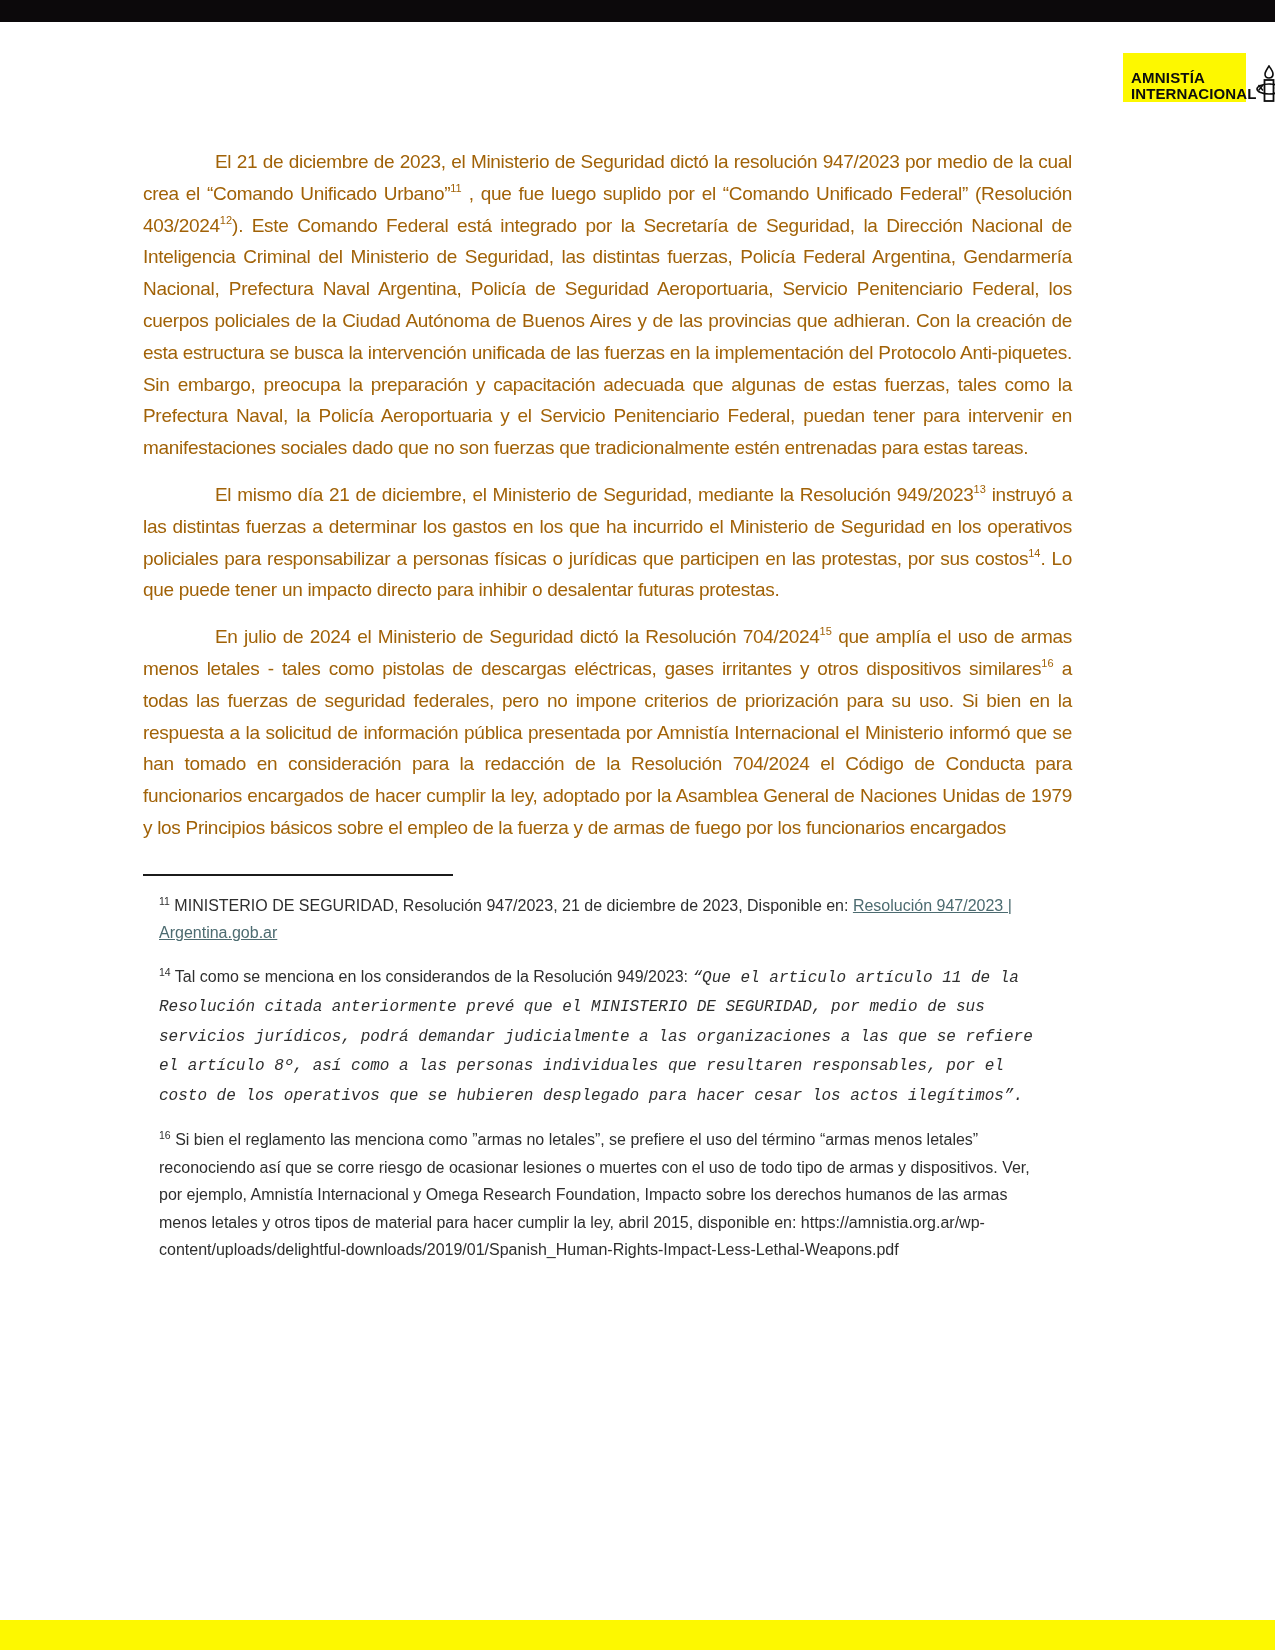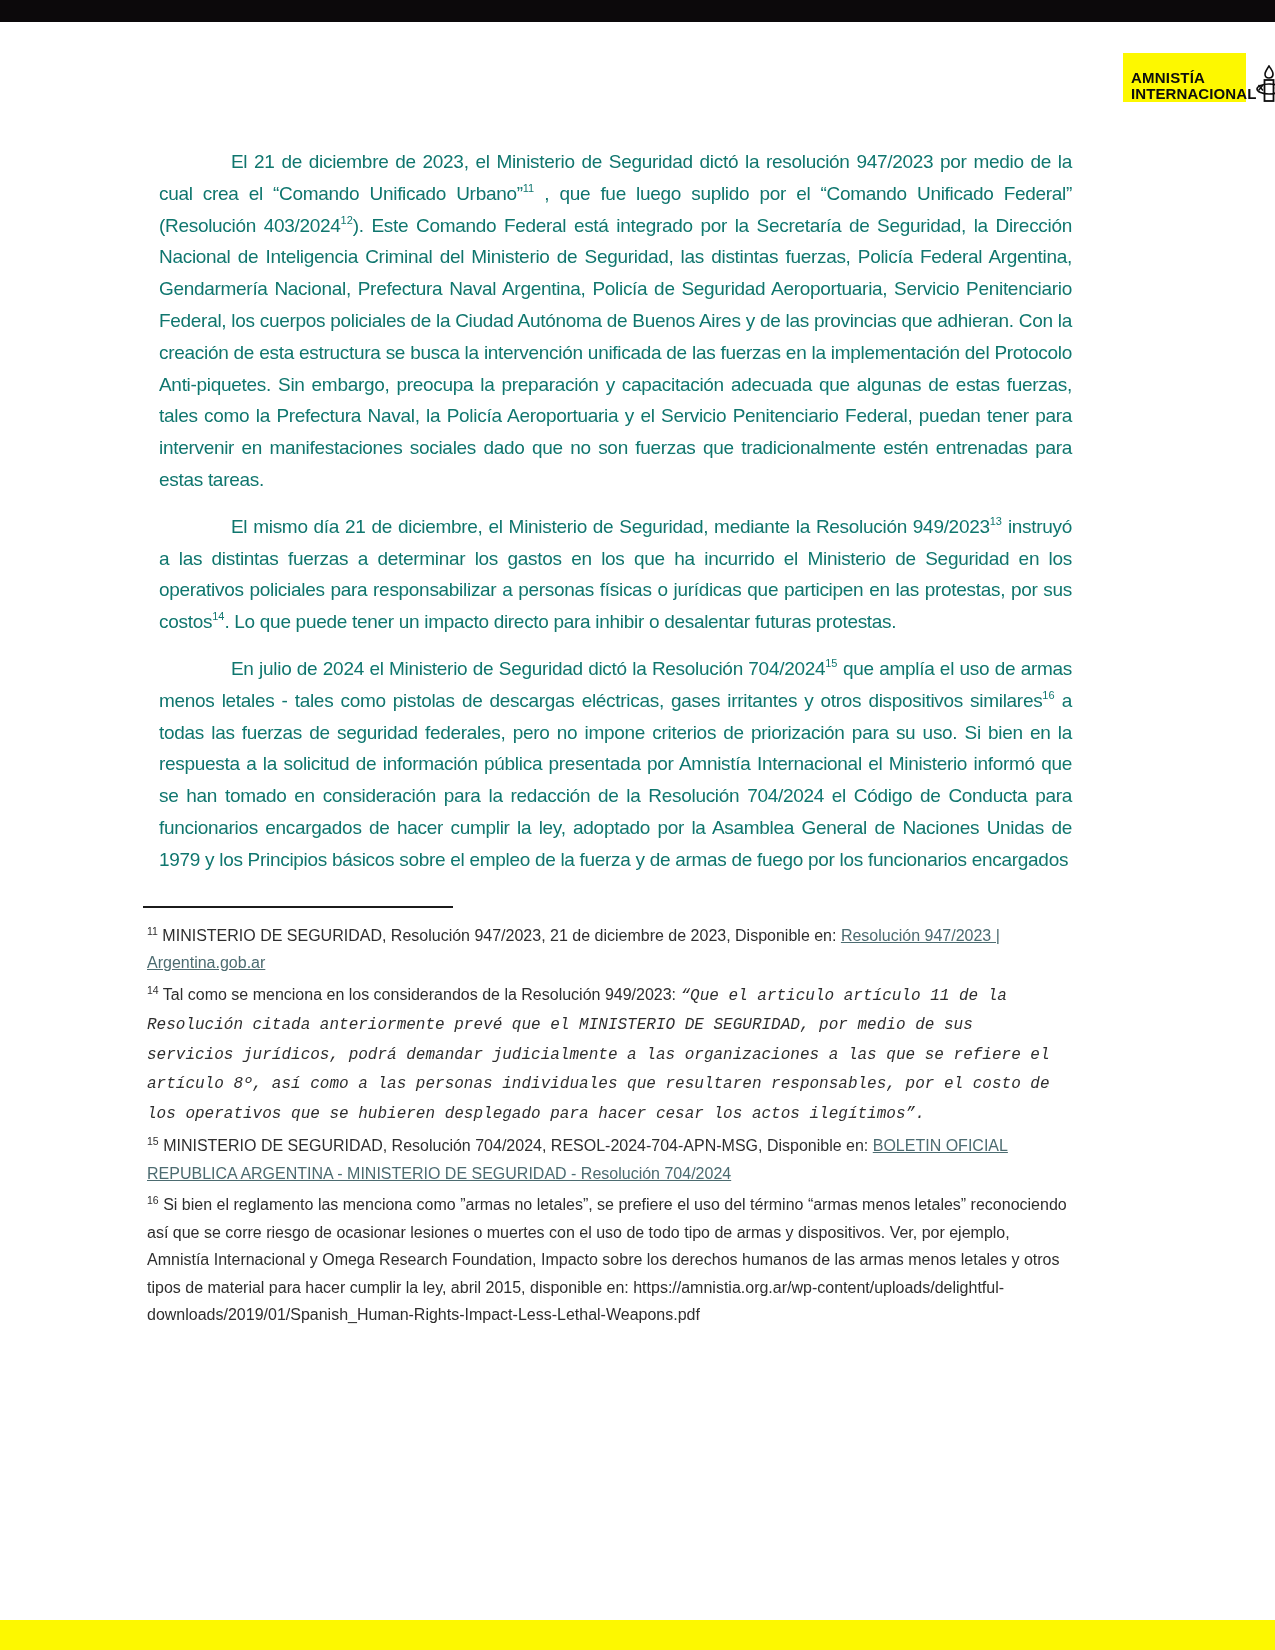--- a/index.html
+++ b/index.html
@@ -58,24 +58,24 @@
   }
   .logo-candle { flex: 0 0 auto; }
 
   .content {
     position: absolute;
     left: 143px;
     top: 146px;
     width: 929px;
   }
   .para {
-    margin: 0 0 15px 16px;
+    margin: 0 0 15px 0;
     font-size: 19px;
     line-height: 31.8px;
-    color: #0f766e;
+    color: #a16207;
     text-align: justify;
     text-indent: 72px;
     letter-spacing: -0.3px;
   }
   .para sup {
     font-size: 11px;
     line-height: 0;
     vertical-align: 8px;
     letter-spacing: 0;
   }
@@ -85,21 +85,21 @@
     border: none;
     border-top: 2px solid #1b1b1b;
     margin: 30px 0 14px 0;
   }
   .footnotes {
     font-size: 16px;
     line-height: 27.5px;
     color: #2e2e2e;
     text-align: left;
   }
-  .footnote { margin: 4px; }
+  .footnote { margin: 16px; }
   .footnote sup {
     font-size: 10.5px;
     line-height: 0;
     vertical-align: 6px;
   }
   .footnote em { font-style: italic; font-family: Liberation Mono, monospace; }
   .footnote a.fn-link {
     color: #4c6b70;
     text-decoration: underline;
     text-decoration-color: #4c6b70;
@@ -134,20 +134,19 @@
   <div class="content">
     <p class="para">El 21 de diciembre de 2023, el Ministerio de Seguridad dictó la resolución 947/2023 por medio de la cual crea el “Comando Unificado Urbano”<sup>11</sup> , que fue luego suplido por el “Comando Unificado Federal” (Resolución 403/2024<sup>12</sup>).  Este Comando Federal está integrado por la Secretaría de Seguridad, la Dirección Nacional de Inteligencia Criminal del Ministerio de Seguridad, las distintas fuerzas, Policía Federal Argentina, Gendarmería Nacional, Prefectura Naval Argentina, Policía de Seguridad Aeroportuaria, Servicio Penitenciario Federal, los cuerpos policiales de la Ciudad Autónoma de Buenos Aires y de las provincias que adhieran. Con la creación de esta estructura se busca la intervención unificada de las fuerzas en la implementación del Protocolo Anti-piquetes.  Sin embargo, preocupa la preparación y capacitación adecuada que algunas de estas fuerzas, tales como la Prefectura Naval, la Policía Aeroportuaria y el Servicio Penitenciario Federal, puedan tener para intervenir en manifestaciones sociales dado que no son fuerzas que tradicionalmente estén entrenadas para estas tareas.</p>
     <p class="para">El mismo día 21 de diciembre, el Ministerio de Seguridad, mediante la Resolución 949/2023<sup>13</sup> instruyó a las distintas fuerzas a determinar los gastos en los que ha incurrido el Ministerio de Seguridad en los operativos policiales para responsabilizar a personas físicas o jurídicas que participen en las protestas, por sus costos<sup>14</sup>.  Lo que puede tener un impacto directo para inhibir o desalentar futuras protestas.</p>
     <p class="para">En julio de 2024 el Ministerio de Seguridad dictó la Resolución 704/2024<sup>15</sup> que amplía el uso de armas menos letales - tales como pistolas de descargas eléctricas, gases irritantes y otros dispositivos similares<sup>16</sup> a todas las fuerzas de seguridad federales, pero no impone criterios de priorización para su uso. Si bien en la respuesta a la solicitud de información pública presentada por Amnistía Internacional el Ministerio informó que se han tomado en consideración para la redacción de la Resolución 704/2024 el Código de Conducta para funcionarios encargados de hacer cumplir la ley, adoptado por la Asamblea General de Naciones Unidas de 1979 y los Principios básicos sobre el empleo de la fuerza y de armas de fuego por los funcionarios encargados</p>
 
     <hr class="footnote-sep">
 
     <div class="footnotes">
       <div class="footnote"><sup>11</sup> MINISTERIO DE SEGURIDAD, Resolución 947/2023, 21 de diciembre de 2023, Disponible en: <a class="fn-link" href="#">Resolución 947/2023 | Argentina.gob.ar</a></div>
       <div class="footnote"><sup>14</sup> Tal como se menciona en los considerandos de la Resolución 949/2023: <em>“Que el articulo artículo 11 de la Resolución citada anteriormente prevé que el MINISTERIO DE SEGURIDAD, por medio de sus servicios jurídicos, podrá demandar judicialmente a las organizaciones a las que se refiere el artículo 8º, así como a las personas individuales que resultaren responsables, por el costo de los operativos que se hubieren desplegado para hacer cesar los actos ilegítimos”.</em></div>
-      <div class="footnote"><sup>15</sup> MINISTERIO DE SEGURIDAD, Resolución 704/2024, RESOL-2024-704-APN-MSG, Disponible en: <a class="fn-link" href="#">BOLETIN OFICIAL REPUBLICA ARGENTINA - MINISTERIO DE SEGURIDAD - Resolución 704/2024</a></div>
       <div class="footnote"><sup>16</sup> Si bien el reglamento las menciona como ”armas no letales”, se prefiere el uso del término “armas menos letales” reconociendo así que se corre riesgo de ocasionar lesiones o muertes con el uso de todo tipo de armas y dispositivos. Ver, por ejemplo, Amnistía Internacional y Omega Research Foundation, Impacto sobre los derechos humanos de las armas menos letales y otros tipos de material para hacer cumplir la ley, abril 2015, disponible en: https://amnistia.org.ar/wp-content/uploads/delightful-downloads/2019/01/Spanish_Human-Rights-Impact-Less-Lethal-Weapons.pdf</div>
     </div>
   </div>
 
   <div class="bottom-bar"></div>
 
 </div>
 
 </body></html>

